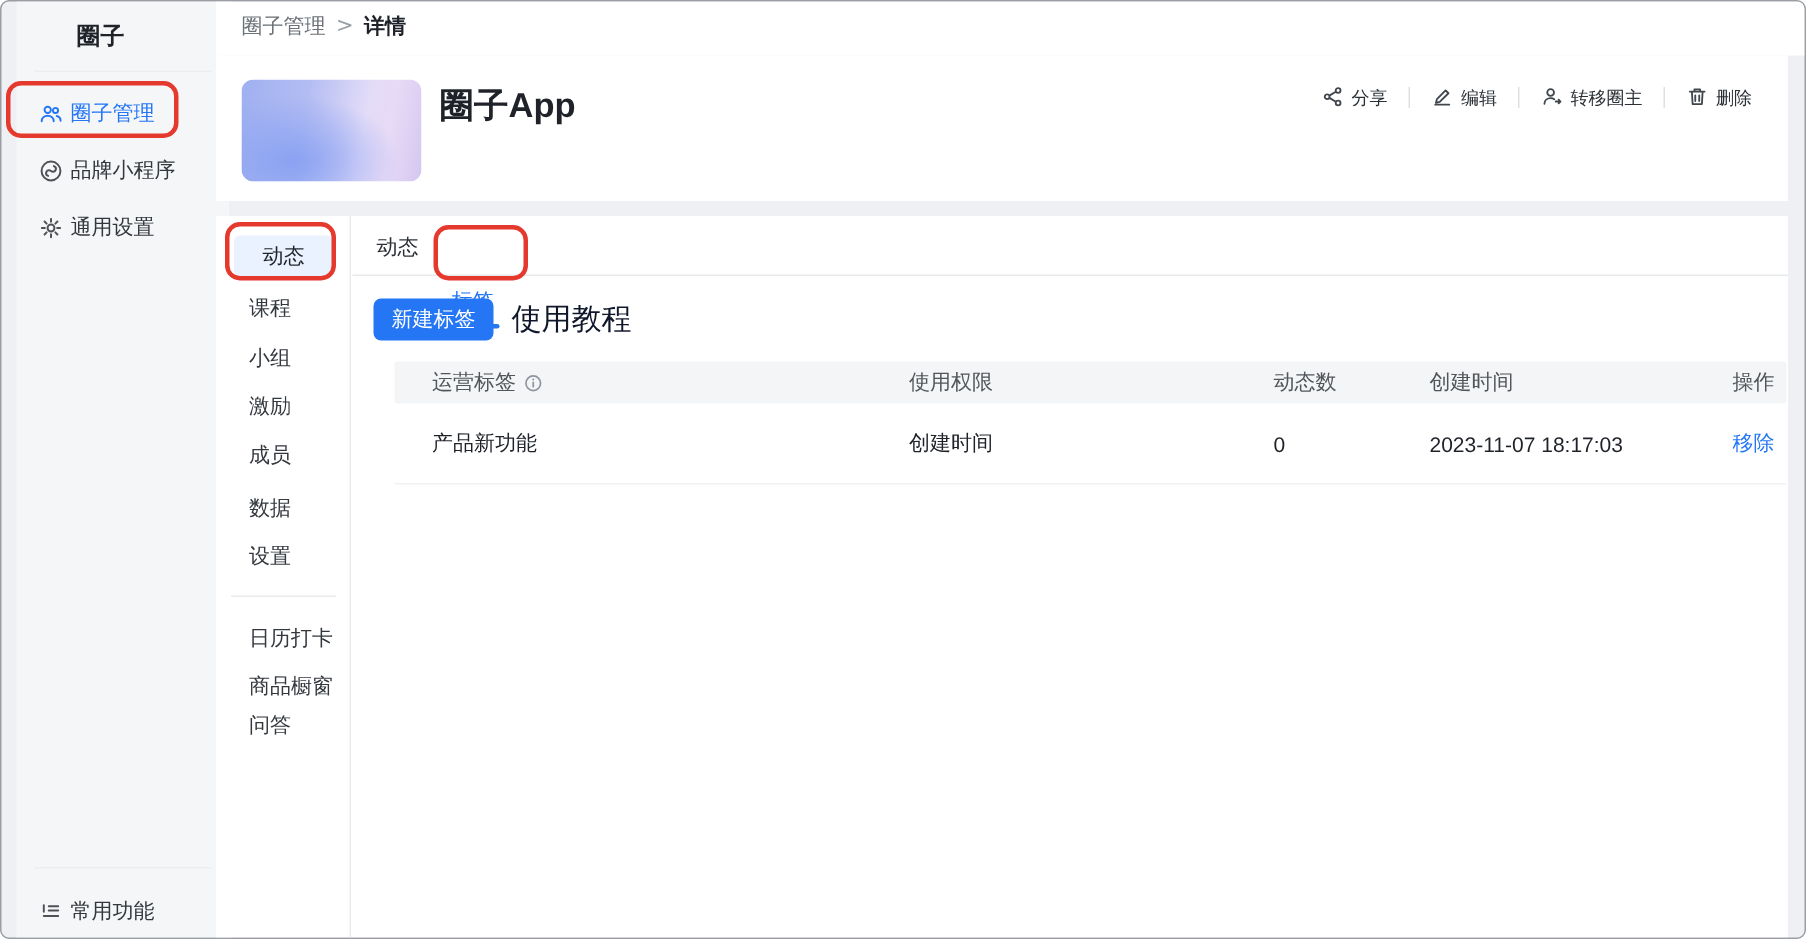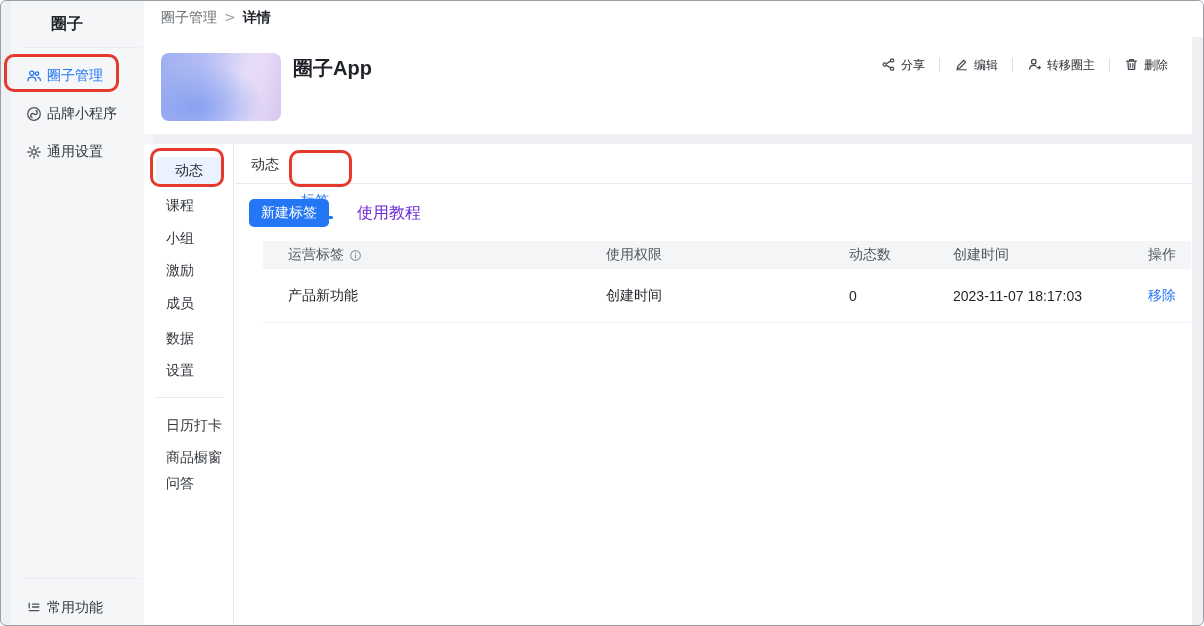--- a/index.html
+++ b/index.html
@@ -28,21 +28,21 @@
   .crumb { position:absolute; left:17px; top:8px; font-size:14px; display:flex; gap:7px; }
   .crumb .parent { color:#6b7177; cursor:pointer; }
   .crumb .sep { color:#9aa0a6; font-family:"DejaVu Sans",sans-serif; }
   .crumb .current { color:#1f2329; font-weight:bold; }
 
   .card { position:absolute; left:0; top:36px; right:11px; height:97px; background:#fff; }
   .avatar { position:absolute; left:17px; top:16px; width:120px; height:68px; border-radius:8px;
             background:
               radial-gradient(ellipse at 28% 80%, #8aa2f2 0%, rgba(138,162,242,0) 58%),
               linear-gradient(100deg,#9fb0f0 0%,#b4bdf3 35%,#e3dcf8 66%,#e7daf6 80%,#d4c7f0 100%); }
-  .card-title { position:absolute; left:149px; top:18px; font-size:20px; font-weight:bold; color:#1f2329; }
+  .card-title { position:absolute; left:149px; top:18px; font-size:23px; font-weight:bold; color:#1f2329; }
   .card-stats { position:absolute; left:149px; top:71px; font-size:13px; color:#8f959e; display:flex; align-items:center; gap:10px; }
   .card-stats .bar { color:#dde0e4; }
   .card-actions { position:absolute; right:24px; top:14px; height:28px; display:flex; align-items:center; }
   .cact { display:flex; align-items:flex-start; gap:5px; color:#2b3036; font-size:12px; cursor:pointer; }
   .cact .ic { width:15px; height:15px; display:flex; color:#40464d; }
   .vsep { width:1px; height:14px; background:#dee0e3; margin:0 14px; }
 
   .panel { position:absolute; left:0; top:143px; right:11px; bottom:0; background:#fff; }
   .subnav { position:absolute; left:0; top:0; bottom:0; width:90px; border-right:1px solid #e9ebee; }
   .sn-item { position:absolute; left:22px; height:20px; line-height:20px; font-size:14px; color:#33383e; cursor:pointer; white-space:nowrap; }
@@ -54,28 +54,28 @@
   .tabs { position:absolute; left:107px; top:10px; display:flex; gap:22px; }
   .tab { font-size:14px; color:#2b3036; cursor:pointer; position:relative; height:20px; line-height:20px; }
   .tab.active { color:#2476f5;margin-top:36px; }
   .tab.active::after { content:""; position:absolute; left:-4px; right:-4px; top:26px; height:3px;
                        background:#2476f5; border-radius:2px; }
   .tabline { position:absolute; left:91px; right:0; top:39px; height:1px; background:#e8eaed; }
 
   .btn-primary { position:absolute; left:105px; top:55px; width:80px; height:28px; border:none;
                  background:#2476f5; color:#fff; font-size:14px; border-radius:5px; cursor:pointer;
                  font-family:inherit; }
-  .link-tutorial { position:absolute; left:213px; top:55px; height:28px; line-height:28px;
-                   color:#6d28d9; font-size:16px; cursor:pointer; }
+  .link-tutorial { position:absolute; left:197px; top:55px; height:28px; line-height:28px;
+                   color:#0f172a; font-size:20px; cursor:pointer; }
 
   .tagtable { position:absolute; left:119px; top:97px; width:928px; }
   .t-row { display:grid; grid-template-columns:318px 243px 104px 195px 1fr; align-items:center;
            padding:0 8px 0 25px; }
   .t-head { height:28px; background:#f4f5f7; border-radius:2px; color:#51565b; font-size:14px; }
-  .t-head .c5, .t-body .c5 { }
+  .t-head .c5, .t-body .c5 { text-align:right; }
   .t-body { height:54px; border-bottom:1px solid #f0f1f3; font-size:14px; color:#1f2329; }
   .t-body .c5 span { color:#2476f5; cursor:pointer; }
   .th-c1 { display:flex; align-items:center; gap:5px; }
   .info-ic { width:13px; height:13px; color:#8f959e; display:flex; cursor:pointer; }
 
   
   .anno { position:absolute; border:3px solid #e5392e; border-radius:10px; pointer-events:none; }
   .anno1 { left:3px;  top:53px;  width:115px; height:38px; }
   .anno2 { left:149px; top:147px; width:74px;  height:39px; }
   .anno3 { left:288px; top:149px; width:63px;  height:37px; }

